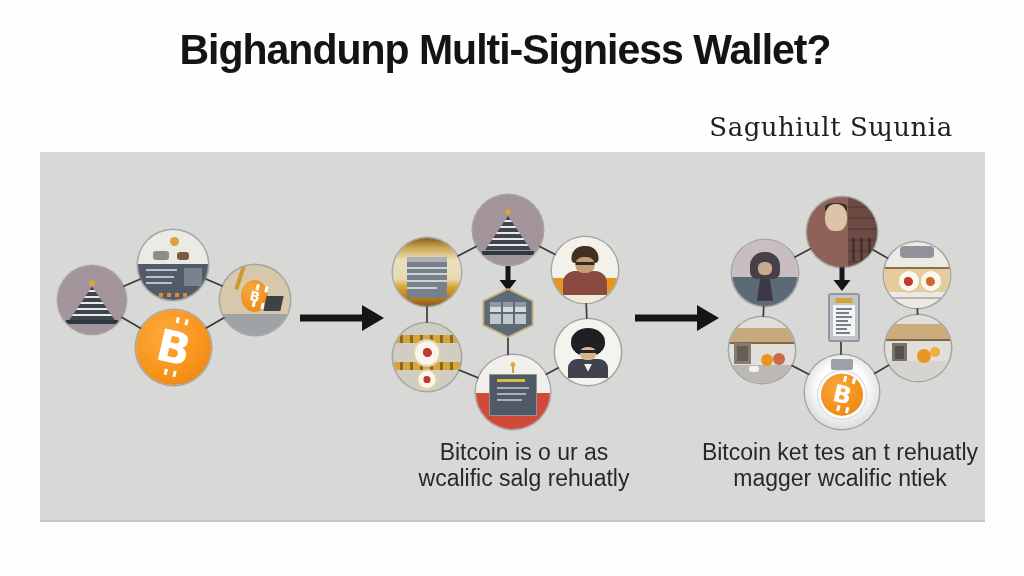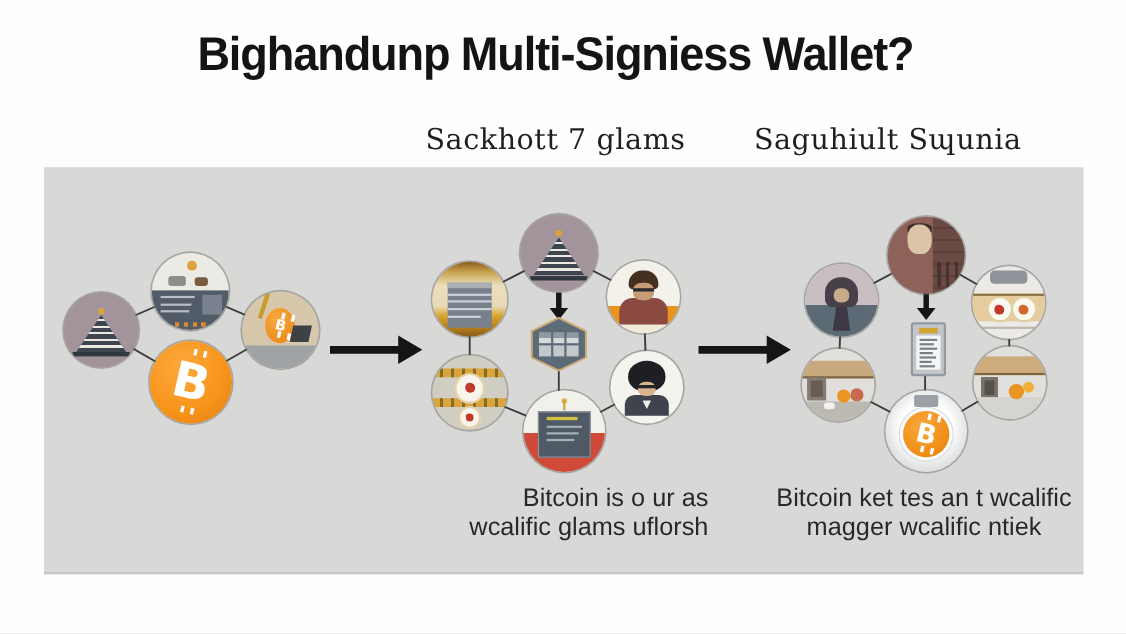--- a/index.html
+++ b/index.html
@@ -14,30 +14,30 @@
   .title{
     left:0;top:26px;width:1010px;text-align:center;
     font-size:41px;font-weight:800;letter-spacing:-1px;color:#141414;
     font-family:"Liberation Sans",sans-serif;transform:scaleY(1.05);
   }
   .col-header{
     font-family:"DejaVu Serif",serif;font-size:26px;color:#1d1f22;
     letter-spacing:.5px;text-align:center;width:340px;
   }
   .hdr-mid{left:335px;top:112px;}
-  .hdr-right{left:637px;top:112px;text-align:center;}
+  .hdr-right{left:661px;top:112px;text-align:center;}
   .panel-label{
     left:60px;top:161px;font-family:"DejaVu Serif",serif;
     font-size:25px;color:#24262a;letter-spacing:.5px;
   }
   .caption{
     font-size:23px;color:#26282c;text-align:center;line-height:26px;
     font-family:"Liberation Sans",sans-serif;
   }
-  .cap-mid{left:344px;top:439px;width:300px;text-align:right;}
+  .cap-mid{left:374px;top:439px;width:300px;}
   .cap-right{left:668px;top:439px;width:344px;}
 
   
   .panel{
     left:40px;top:152px;width:945px;height:368px;
     background:var(--panel-bg,#d8d8d6);
     border-bottom:2px solid #c6c6c4;
   }
 
   
@@ -221,21 +221,20 @@
   .dl1{top:13px;width:16px;}.dl2{top:17px;width:13px;}.dl3{top:21px;width:16px;}
   .dl4{top:25px;width:12px;}.dl5{top:29px;width:15px;}.dl6{top:33px;width:11px;}.dl7{top:37px;width:14px;}
 </style>
 </head>
 <body>
 
 <div class="canvas">
 
   <div class="abs title">Bighandunp Multi-Signiess Wallet?</div>
 
-  <div class="abs col-header hdr-mid">Sackhott 7 glams</div>
   <div class="abs col-header hdr-right">Saguhiult Sɰunia</div>
 
   <div class="abs panel"></div>
 
 
   <svg class="abs wires" viewBox="0 0 1024 576">
     <path d="M92 300 L173 265 L255 300 L173 347 Z" fill="none" stroke="var(--wire-gray,#3b3b3b)" stroke-width="1.7"></path>
     <path d="M427 272 L508 230 L585 270 L588 352 L513 392 L427 357 Z" fill="none" stroke="var(--wire-gray,#3b3b3b)" stroke-width="1.7"></path>
     <path d="M765 273 L842 232 L917 275 L918 348 L843 392 L762 350 Z" fill="none" stroke="var(--wire-gray,#3b3b3b)" stroke-width="1.7"></path>
     <path d="M508 336 L508 356" stroke="var(--wire-gray,#3b3b3b)" stroke-width="1.7"></path>
@@ -383,20 +382,20 @@
     <div class="abs dl dl2"></div>
     <div class="abs dl dl3"></div>
     <div class="abs dl dl4"></div>
     <div class="abs dl dl5"></div>
     <div class="abs dl dl6"></div>
     <div class="abs dl dl7"></div>
   </div>
 
   <div class="abs caption cap-mid">
     <div>Bitcoin is o ur as</div>
-    <div>wcalific glams uflorsh</div>
+    <div>wcalific salg rehuatly</div>
   </div>
   <div class="abs caption cap-right">
-    <div>Bitcoin ket tes an t wcalific</div>
+    <div>Bitcoin ket tes an t rehuatly</div>
     <div>magger wcalific ntiek</div>
   </div>
 
 </div>
 
 </body></html>

